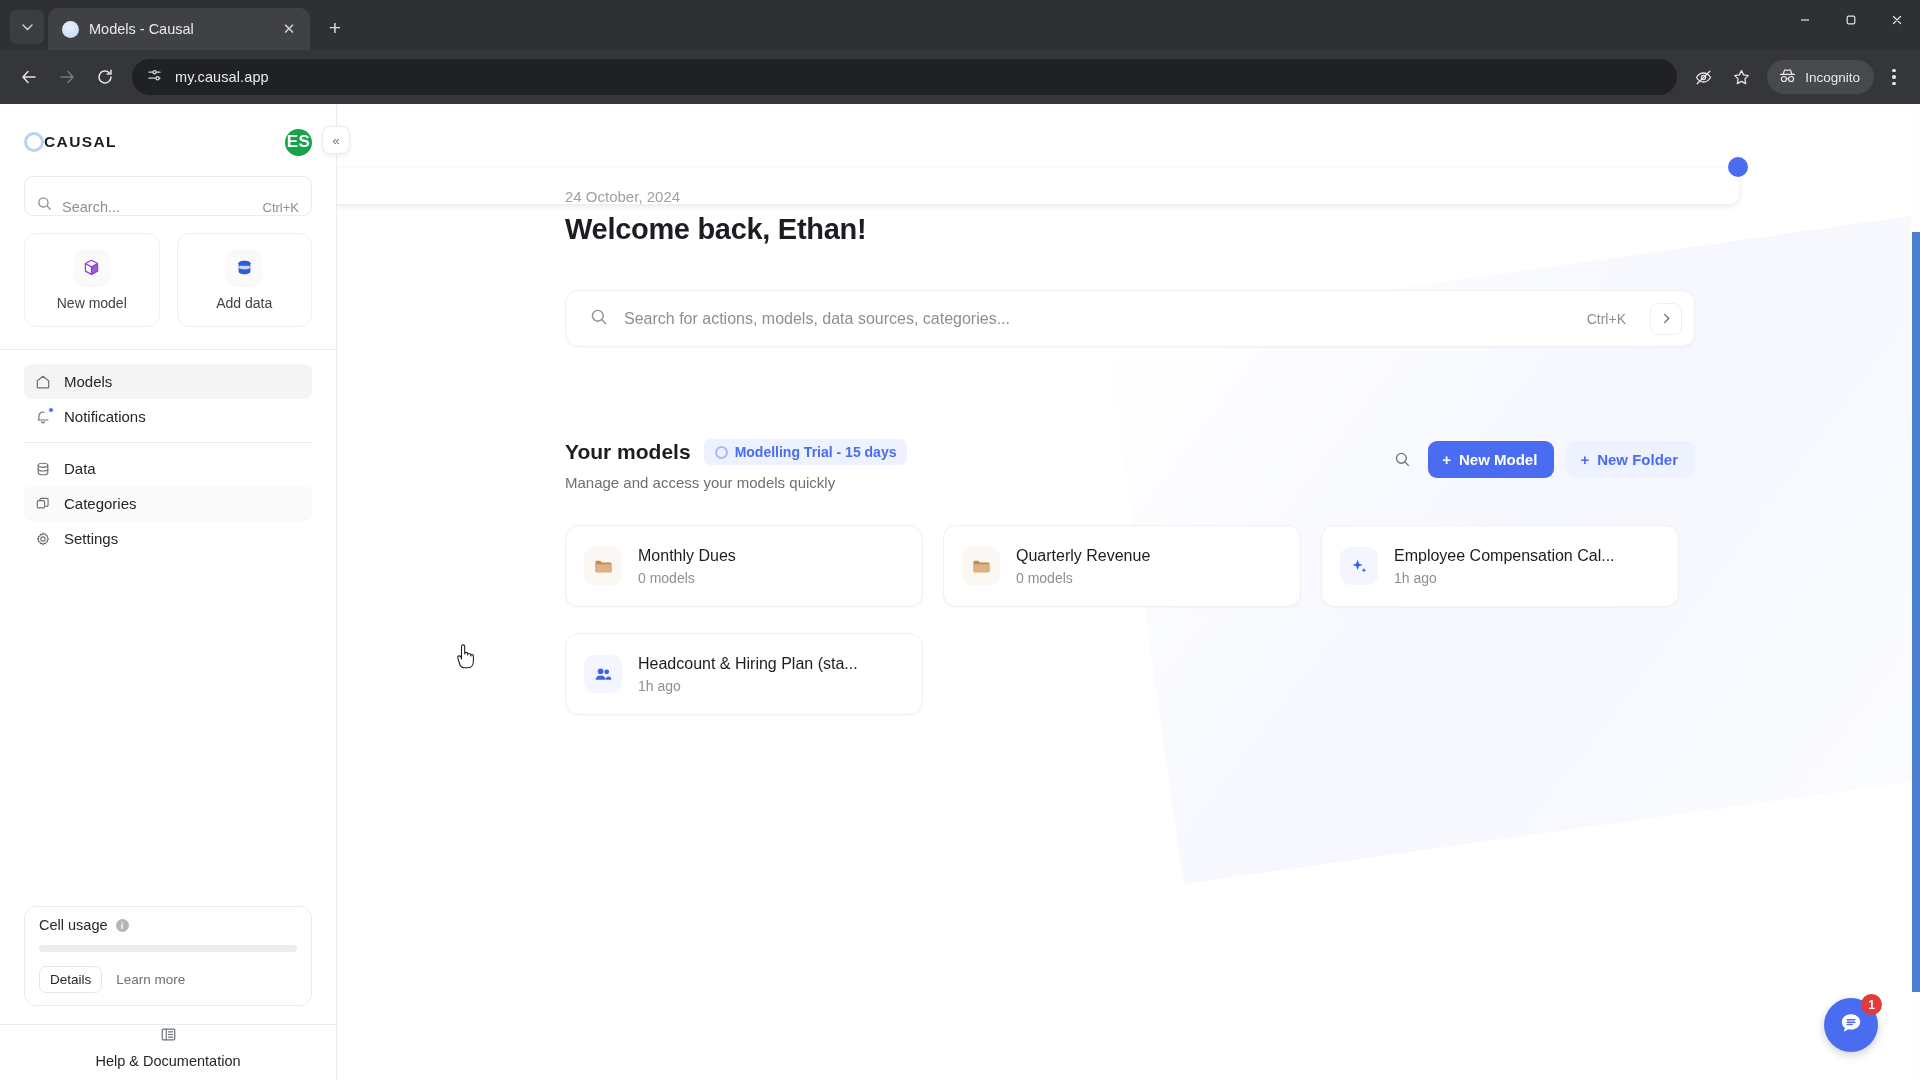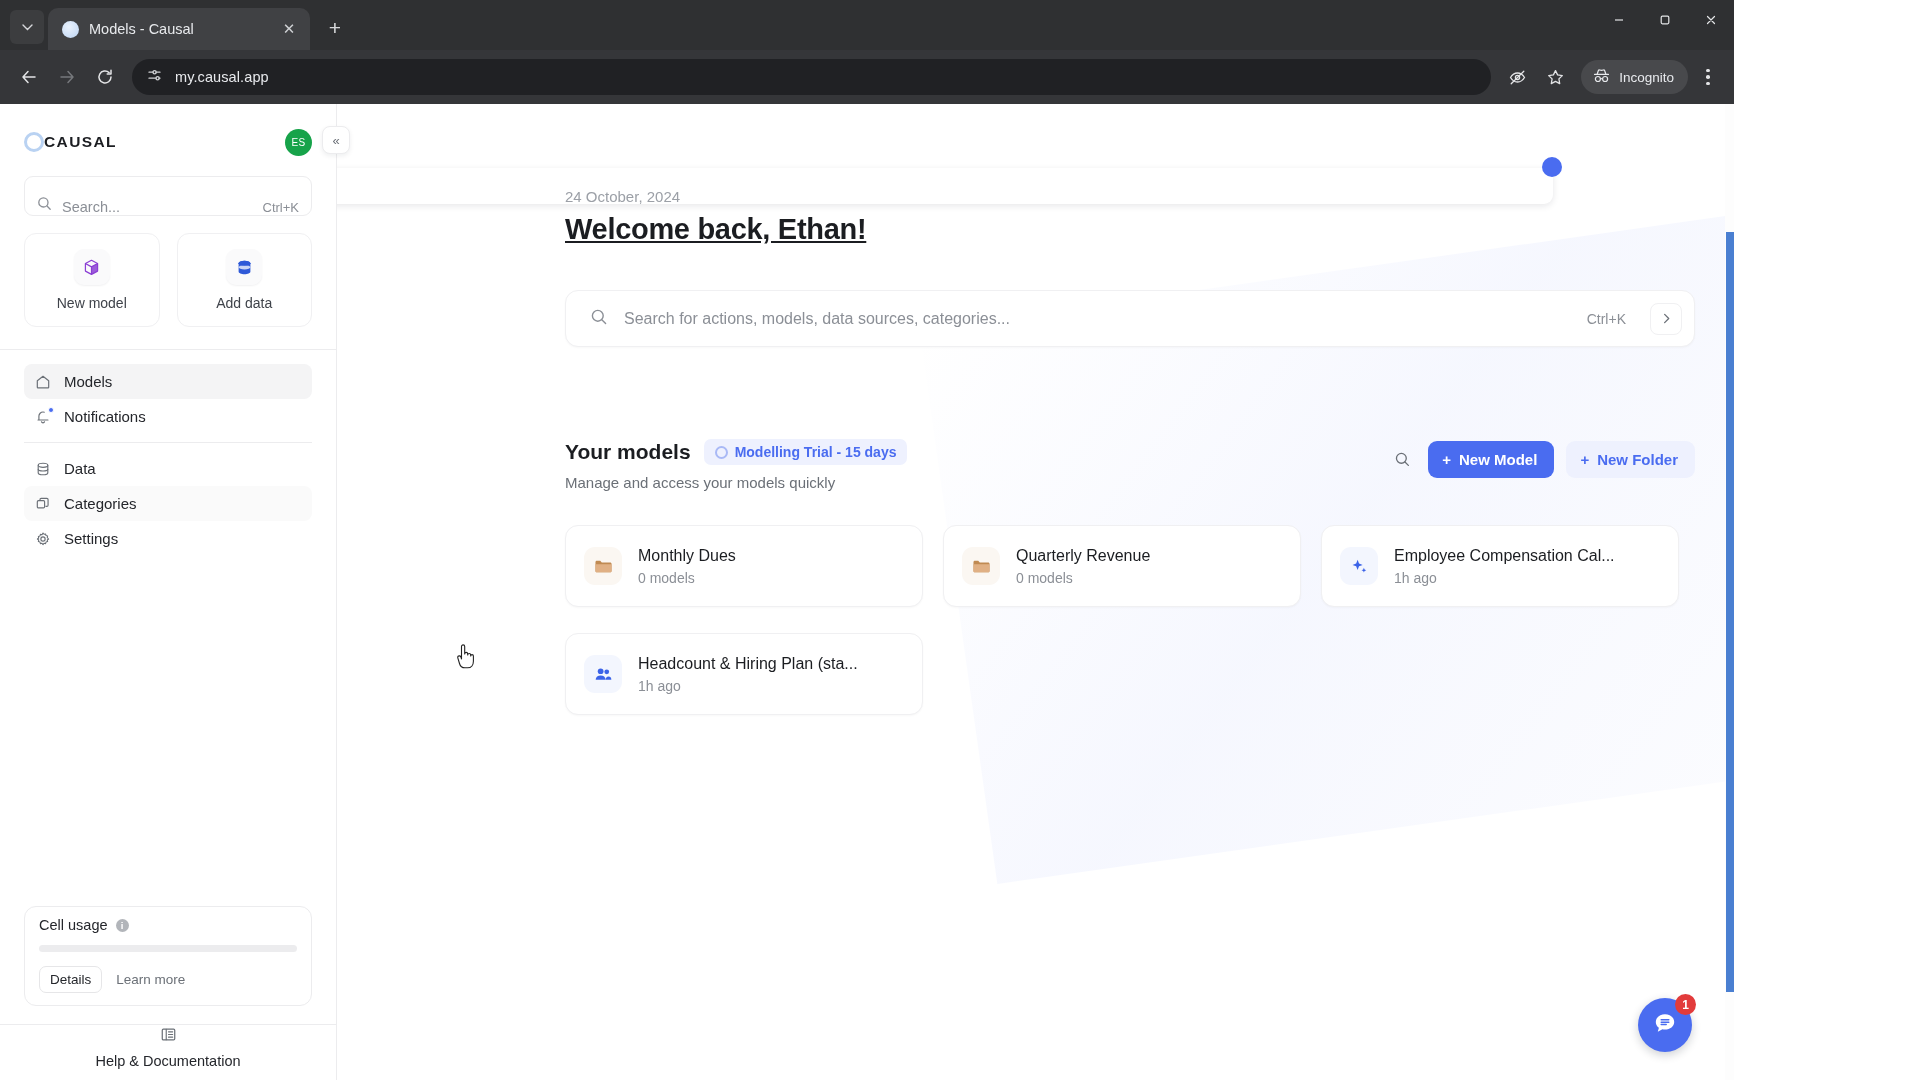--- a/index.html
+++ b/index.html
@@ -4,21 +4,21 @@
 <style>
   * { box-sizing: border-box; margin: 0; padding: 0; }
   html, body {
     width: 1920px; height: 1080px;
     overflow: hidden;
     font-family: "Liberation Sans", sans-serif;
     background: #ffffff;
   }
 
   
-  .browser { width: 1734px; height: 1080px; display: flex; flex-direction: column; background:#a16207; }
+  .browser { width: 1920px; height: 1080px; display: flex; flex-direction: column; background:#a16207; }
   .tabstrip {
     height: 50px; background: #2f3032; display: flex; align-items: flex-end;
     padding-left: 6px; position: relative;
   }
   .tab-list-btn {
     width: 34px; height: 34px; margin: 0 4px 6px 4px; border-radius: 6px;
     background: #3c3d3f; display: flex; align-items: center; justify-content: center;
     color: #d7d8db; font-size: 13px;
   }
   .tab {
@@ -76,21 +76,21 @@
     width: 337px; height: 100%; background: #ffffff; border-right: 1px solid #ececee;
     display: flex; flex-direction: column; position: relative; flex: 0 0 337px;
   }
   .sb-top { padding: 18px 24px 0 24px; }
   .brand-row { display:flex; align-items:center; height: 40px; }
   .brand-logo { width: 20px; height: 20px; border-radius: 50%; border: 3.5px solid #b9d2f2;
     box-sizing: border-box; }
   .brand-name { font-size: 15.5px; font-weight: 700; letter-spacing: 1.4px; color: #1b1d21; }
   .avatar {
     width: 27px; height: 27px; border-radius: 50%; background: #17a34a; color:#fff;
-    font-size: 10px; font-weight: 400; display:flex; align-items:center; justify-content:center;
+    font-size: 17px; font-weight: 700; display:flex; align-items:center; justify-content:center;
     margin-left: auto; letter-spacing: 0.3px;
   }
   .sb-search {
     margin-top: 14px; height: 40px; border: 1px solid #ececee; border-radius: 9px;
     display:flex; align-items:flex-end; padding: 0 12px; gap: 10px; background:#fff;
   }
   .sb-search .ph { color:#8b8f96; font-size: 14.5px; flex:1; }
   .sb-search .kbd { color:#8b8f96; font-size: 13px; }
 
   .quick-row { display:flex; gap: 17px; margin-top: 17px; }
@@ -152,21 +152,21 @@
     background:#fff; border:1px solid #ececee; display:flex; align-items:center; justify-content:center;
     color:#6b7077; font-size: 13px; box-shadow: 0 2px 5px rgba(16,24,40,.07); z-index: 5;
   }
 
   
   .main { flex: 1; position: relative; overflow: hidden; background:#fff; }
   .main-inner { padding: 48px 0 0 0; }
   .content { width: 1130px; margin-left: 228px; }
 
   .date-label { font-size: 15px; color:#9ca0a7; }
-  .welcome { font-size: 29px; font-weight: 700; color:#1b1d21; margin-top: 8px; letter-spacing:-0.3px;text-decoration:underline; }
+  .welcome { font-size: 29px; font-weight: 700; color:#1b1d21; margin-top: 8px; letter-spacing:-0.3px; }
 
   .updates-wrap { position:absolute; right: 181px; top: 64px; }
   .updates-btn {
     height: 36px; border-radius: 9px; background:#fff; box-shadow: 0 2px 7px rgba(16,24,40,.10);
     display:flex; align-items:center; gap: 9px; padding: 0 15px; font-size: 15px; color:#24262b;
   }
   .updates-dot { position:absolute; right:-9px; top:-11px; width:20px; height:20px; border-radius:50%;
     background:#4a6cf0; }
 
   .big-search {

